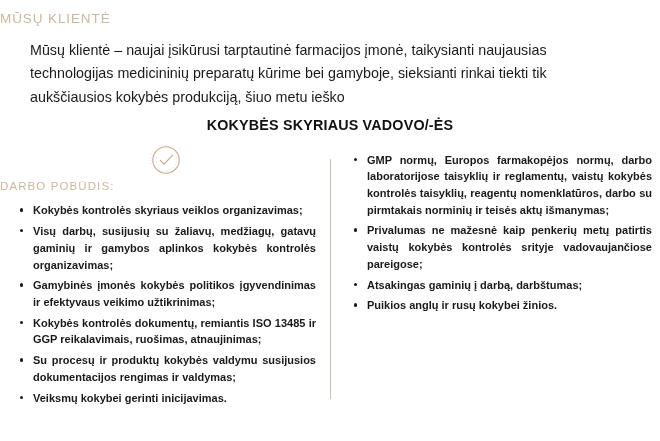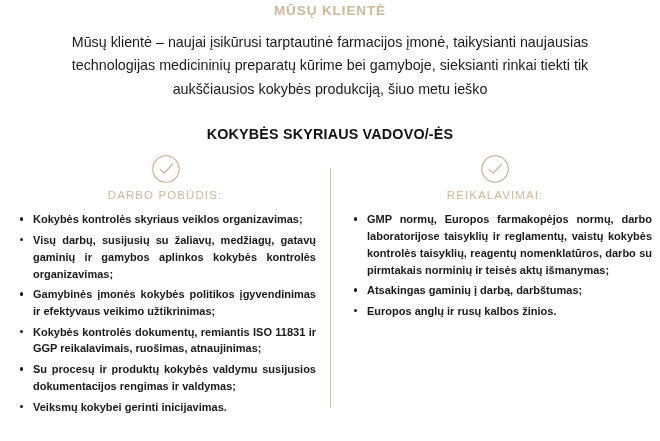--- a/index.html
+++ b/index.html
@@ -18,40 +18,39 @@
 
   .page {
     width: 660px;
     height: 441px;
     position: relative;
     box-sizing: border-box;
   }
 
   
   .kicker {
-    text-align: center;
     color: #cbb89a;
     font-size: 13.5px;
     letter-spacing: 0.9px;
-    font-weight: 700;
-    padding-top: 4px;
+    font-weight: 400;
+    padding-top: 12px;
     line-height: 1.1;
   }
 
   .intro {
     margin: 12px 30px 0 30px;
-    text-align: center;
+    text-align: left;
     font-size: 14.3px;
     line-height: 1.65;
     color: #1a1a1a;
     font-weight: 400;
   }
 
   .job-title {
-    margin-top: 24px;
+    margin-top: 7px;
     text-align: center;
     font-size: 14.3px;
     font-weight: bold;
     letter-spacing: 0.2px;
     color: #111111;
   }
 
   
   .columns {
     position: relative;
@@ -67,21 +66,20 @@
   .divider {
     position: absolute;
     left: 330px;
     top: 16px;
     width: 1px;
     height: 240px;
     background: #cdbfa9;
   }
 
   .col-head {
-    text-align: center;
   }
 
   .icon-circle {
     display: block;
     margin: 0 auto 3px auto;
     width: 34px;
     height: 34px;
   }
 
   .col-label {
@@ -164,39 +162,31 @@
             <circle cx="15.4" cy="15.2" r="13.2" fill="none" stroke="#ded2c0" stroke-width="1" stroke-dasharray="1 2.2" opacity="0.85"></circle>
             <path d="M12.2 17.4 L16.1 21.1 L24.4 12.3" fill="none" stroke="#c3ac8e" stroke-width="1.2" stroke-linecap="round" stroke-linejoin="round"></path>
           </svg>
         </span>
         <div class="col-label">DARBO POBŪDIS:</div>
       </div>
       <ul class="bullets">
         <li>Kokybės kontrolės skyriaus veiklos organizavimas;</li>
         <li>Visų darbų, susijusių su žaliavų, medžiagų, gatavų gaminių ir gamybos aplinkos kokybės kontrolės organizavimas;</li>
         <li>Gamybinės įmonės kokybės politikos įgyvendinimas ir efektyvaus veikimo užtikrinimas;</li>
-        <li>Kokybės kontrolės dokumentų, remiantis ISO 11831 ir GGP reikalavimais, ruošimas, atnaujinimas;</li>
+        <li>Kokybės kontrolės dokumentų, remiantis ISO 13485 ir GGP reikalavimais, ruošimas, atnaujinimas;</li>
         <li>Su procesų ir produktų kokybės valdymu susijusios dokumentacijos rengimas ir valdymas;</li>
         <li>Veiksmų kokybei gerinti inicijavimas.</li>
       </ul>
     </div>
 
     <div class="col col-right">
-      <div class="col-head">
-        <span class="icon-circle">
-          <svg width="34" height="34" viewBox="0 0 34 34" aria-hidden="true">
-            <circle cx="17" cy="17" r="13.2" fill="none" stroke="#c3ac8e" stroke-width="1.1"></circle>
-            <path d="M11.2 17.4 L15.1 21.1 L23.4 12.3" fill="none" stroke="#c3ac8e" stroke-width="1.2" stroke-linecap="round" stroke-linejoin="round"></path>
-          </svg>
-        </span>
-        <div class="col-label">REIKALAVIMAI:</div>
-      </div>
       <ul class="bullets">
         <li>GMP normų, Europos farmakopėjos normų, darbo laboratorijose taisyklių ir reglamentų, vaistų kokybės kontrolės taisyklių, reagentų nomenklatūros, darbo su pirmtakais norminių ir teisės aktų išmanymas;</li>
+        <li>Privalumas ne mažesnė kaip penkerių metų patirtis vaistų kokybės kontrolės srityje vadovaujančiose pareigose;</li>
         <li>Atsakingas gaminių į darbą, darbštumas;</li>
-        <li>Europos anglų ir rusų kalbos žinios.</li>
+        <li>Puikios anglų ir rusų kokybei žinios.</li>
       </ul>
     </div>
 
   </div>
 
 
 </div>
 
 </body></html>

